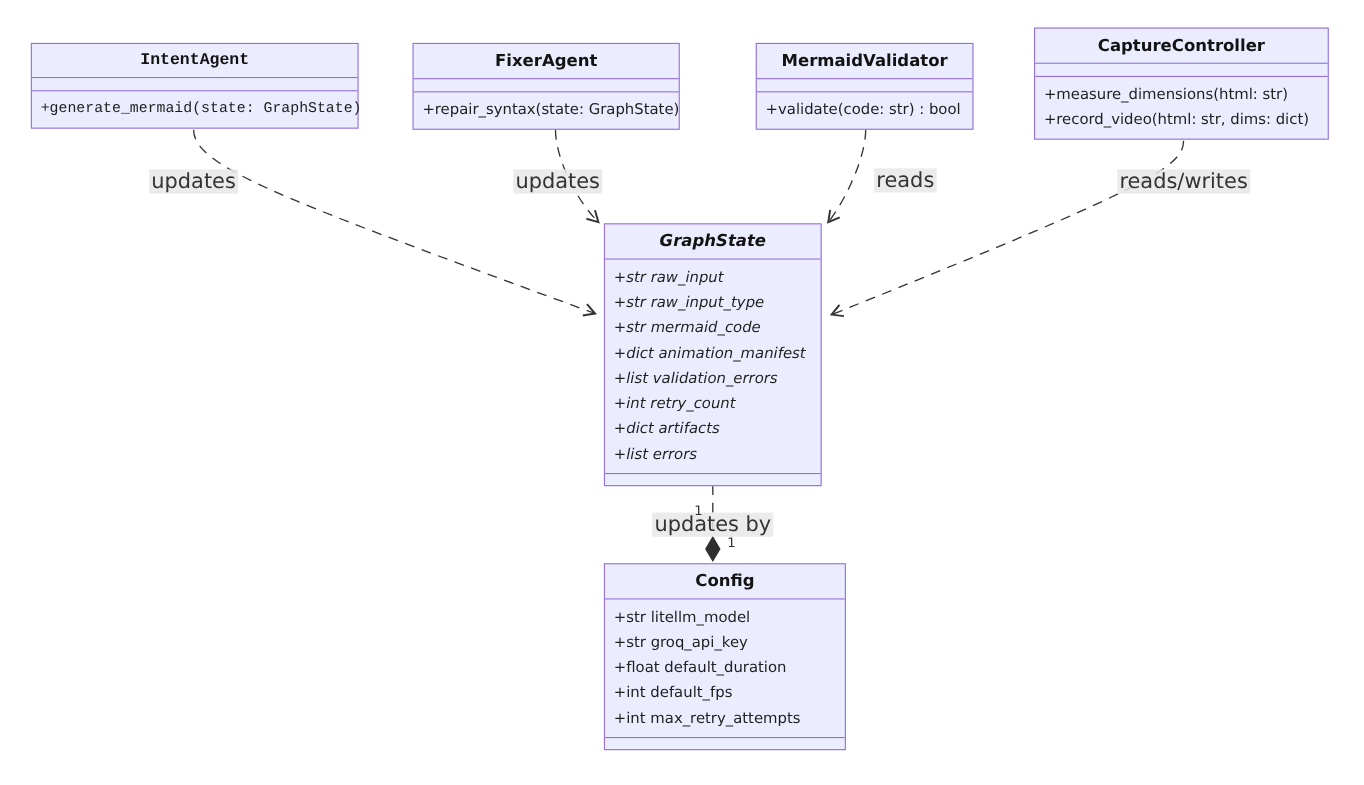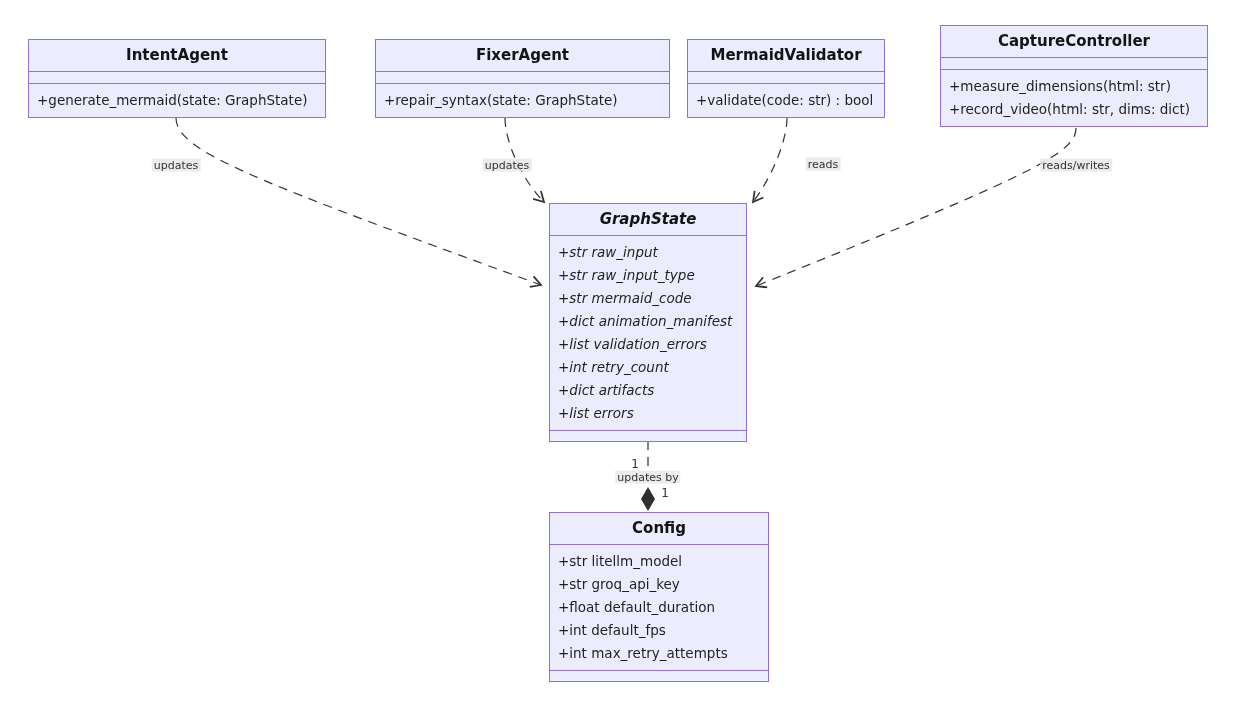--- a/index.html
+++ b/index.html
@@ -42,21 +42,21 @@
     padding: 5px 8px;
     font-size: 13.5px;
     line-height: 23px;
   }
   .members.has-divider { border-bottom: 1px solid #9370DB; }
   .member { white-space: nowrap; }
   .edge-label {
     position: absolute;
     transform: translate(-50%, -50%);
     background: rgba(232,232,232,0.85);
-    font-size: 11px;
+    font-size: 19px;
     color: #333333;
     padding: 0 2px;
     white-space: nowrap;
   }
   .multiplicity {
     position: absolute;
     transform: translate(-50%, -50%);
     font-size: 12px;
     color: #333333;
     background: transparent;
@@ -76,29 +76,29 @@
     <g fill="none" stroke="#333333" stroke-width="1.2" stroke-dasharray="9,7">
       <path d="M176,118 C176,152 260,182 541,285" marker-end="url(#openArrow)"></path>
       <path d="M505,118 C505,142 522,180 544,202" marker-end="url(#openArrow)"></path>
       <path d="M787,118 C787,142 770,180 753,202" marker-end="url(#openArrow)"></path>
       <path d="M1076,128 C1076,152 1040,172 756,286" marker-end="url(#openArrow)"></path>
       <path d="M648,441 L648,487"></path>
     </g>
     <polygon points="648,487 655,499 648,511 641,499" fill="#2f2f2f"></polygon>
   </svg>
 
-  <div class="class-box" style="left:28px; top:39px; width:298px;">
+  <div class="class-box" style="left:28px; top:39px; width:298px;font-family:Liberation Mono, monospace;">
     <div class="class-title">IntentAgent</div>
     <div class="section-empty-attrs"></div>
     <div class="members">
       <div class="member">+generate_mermaid(state: GraphState)</div>
     </div>
   </div>
 
-  <div class="class-box" style="left:375px; top:39px; width:295px;">
+  <div class="class-box" style="left:375px; top:39px; width:243px;">
     <div class="class-title">FixerAgent</div>
     <div class="section-empty-attrs"></div>
     <div class="members">
       <div class="member">+repair_syntax(state: GraphState)</div>
     </div>
   </div>
 
   <div class="class-box" style="left:687px; top:39px; width:198px;">
     <div class="class-title">MermaidValidator</div>
     <div class="section-empty-attrs"></div>

